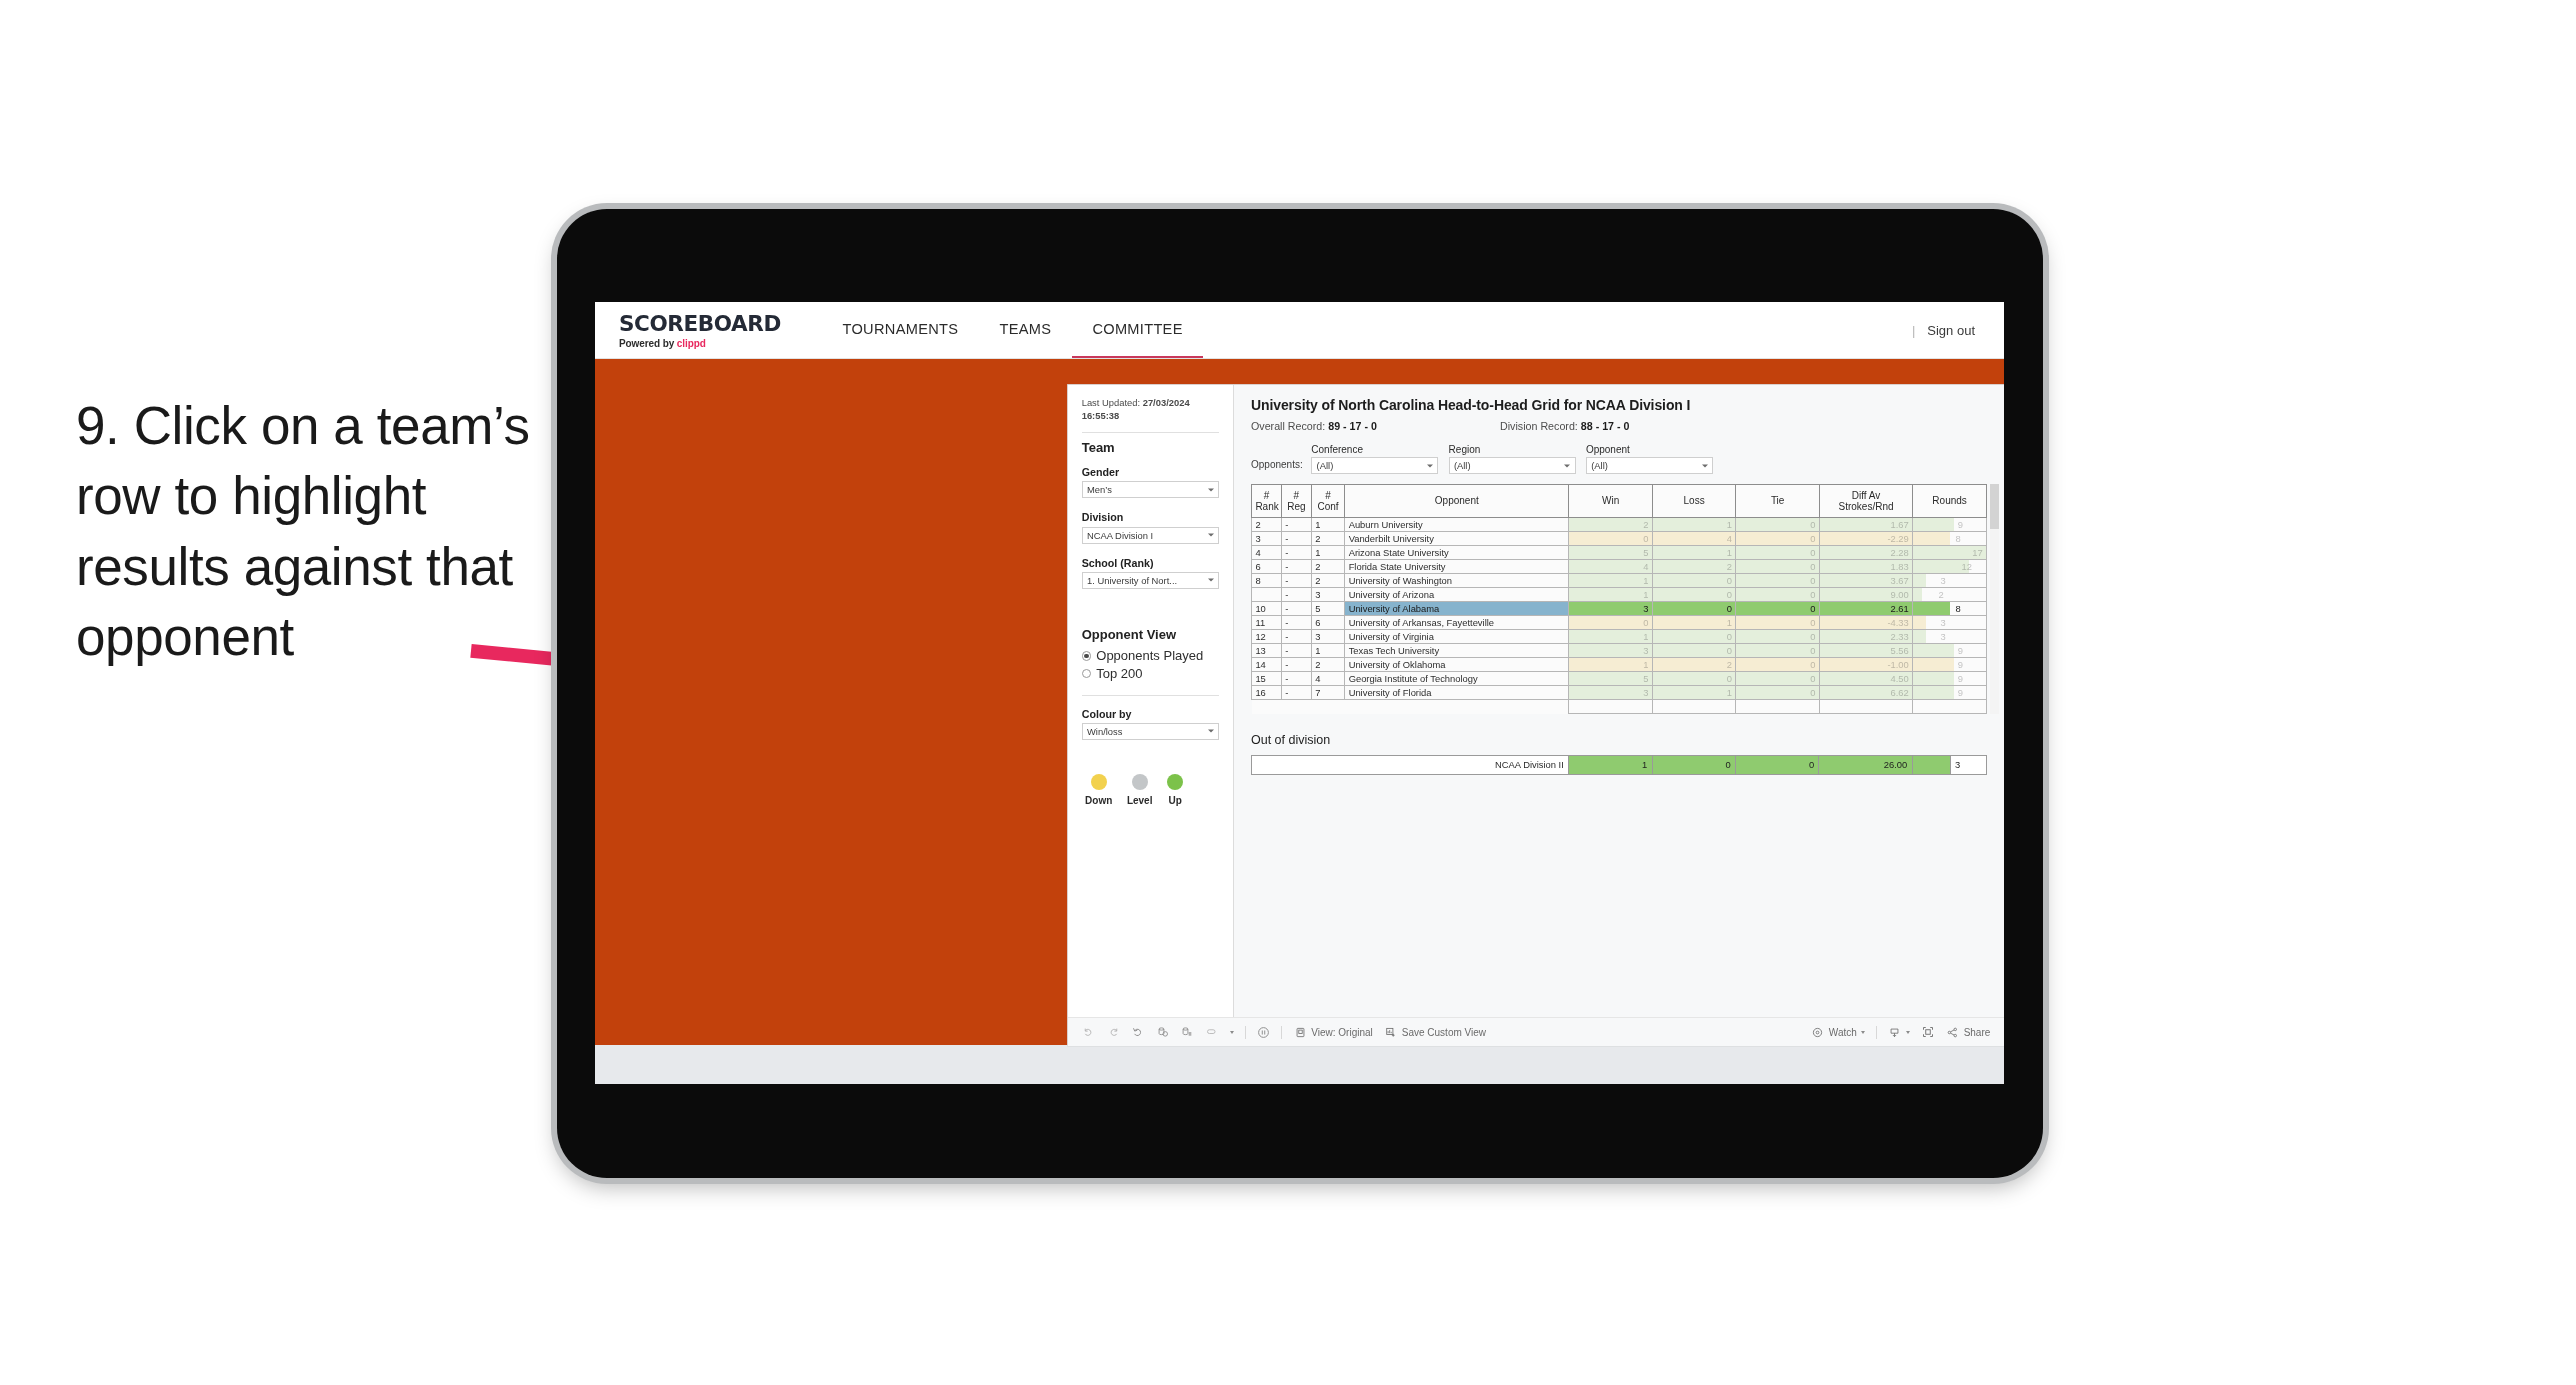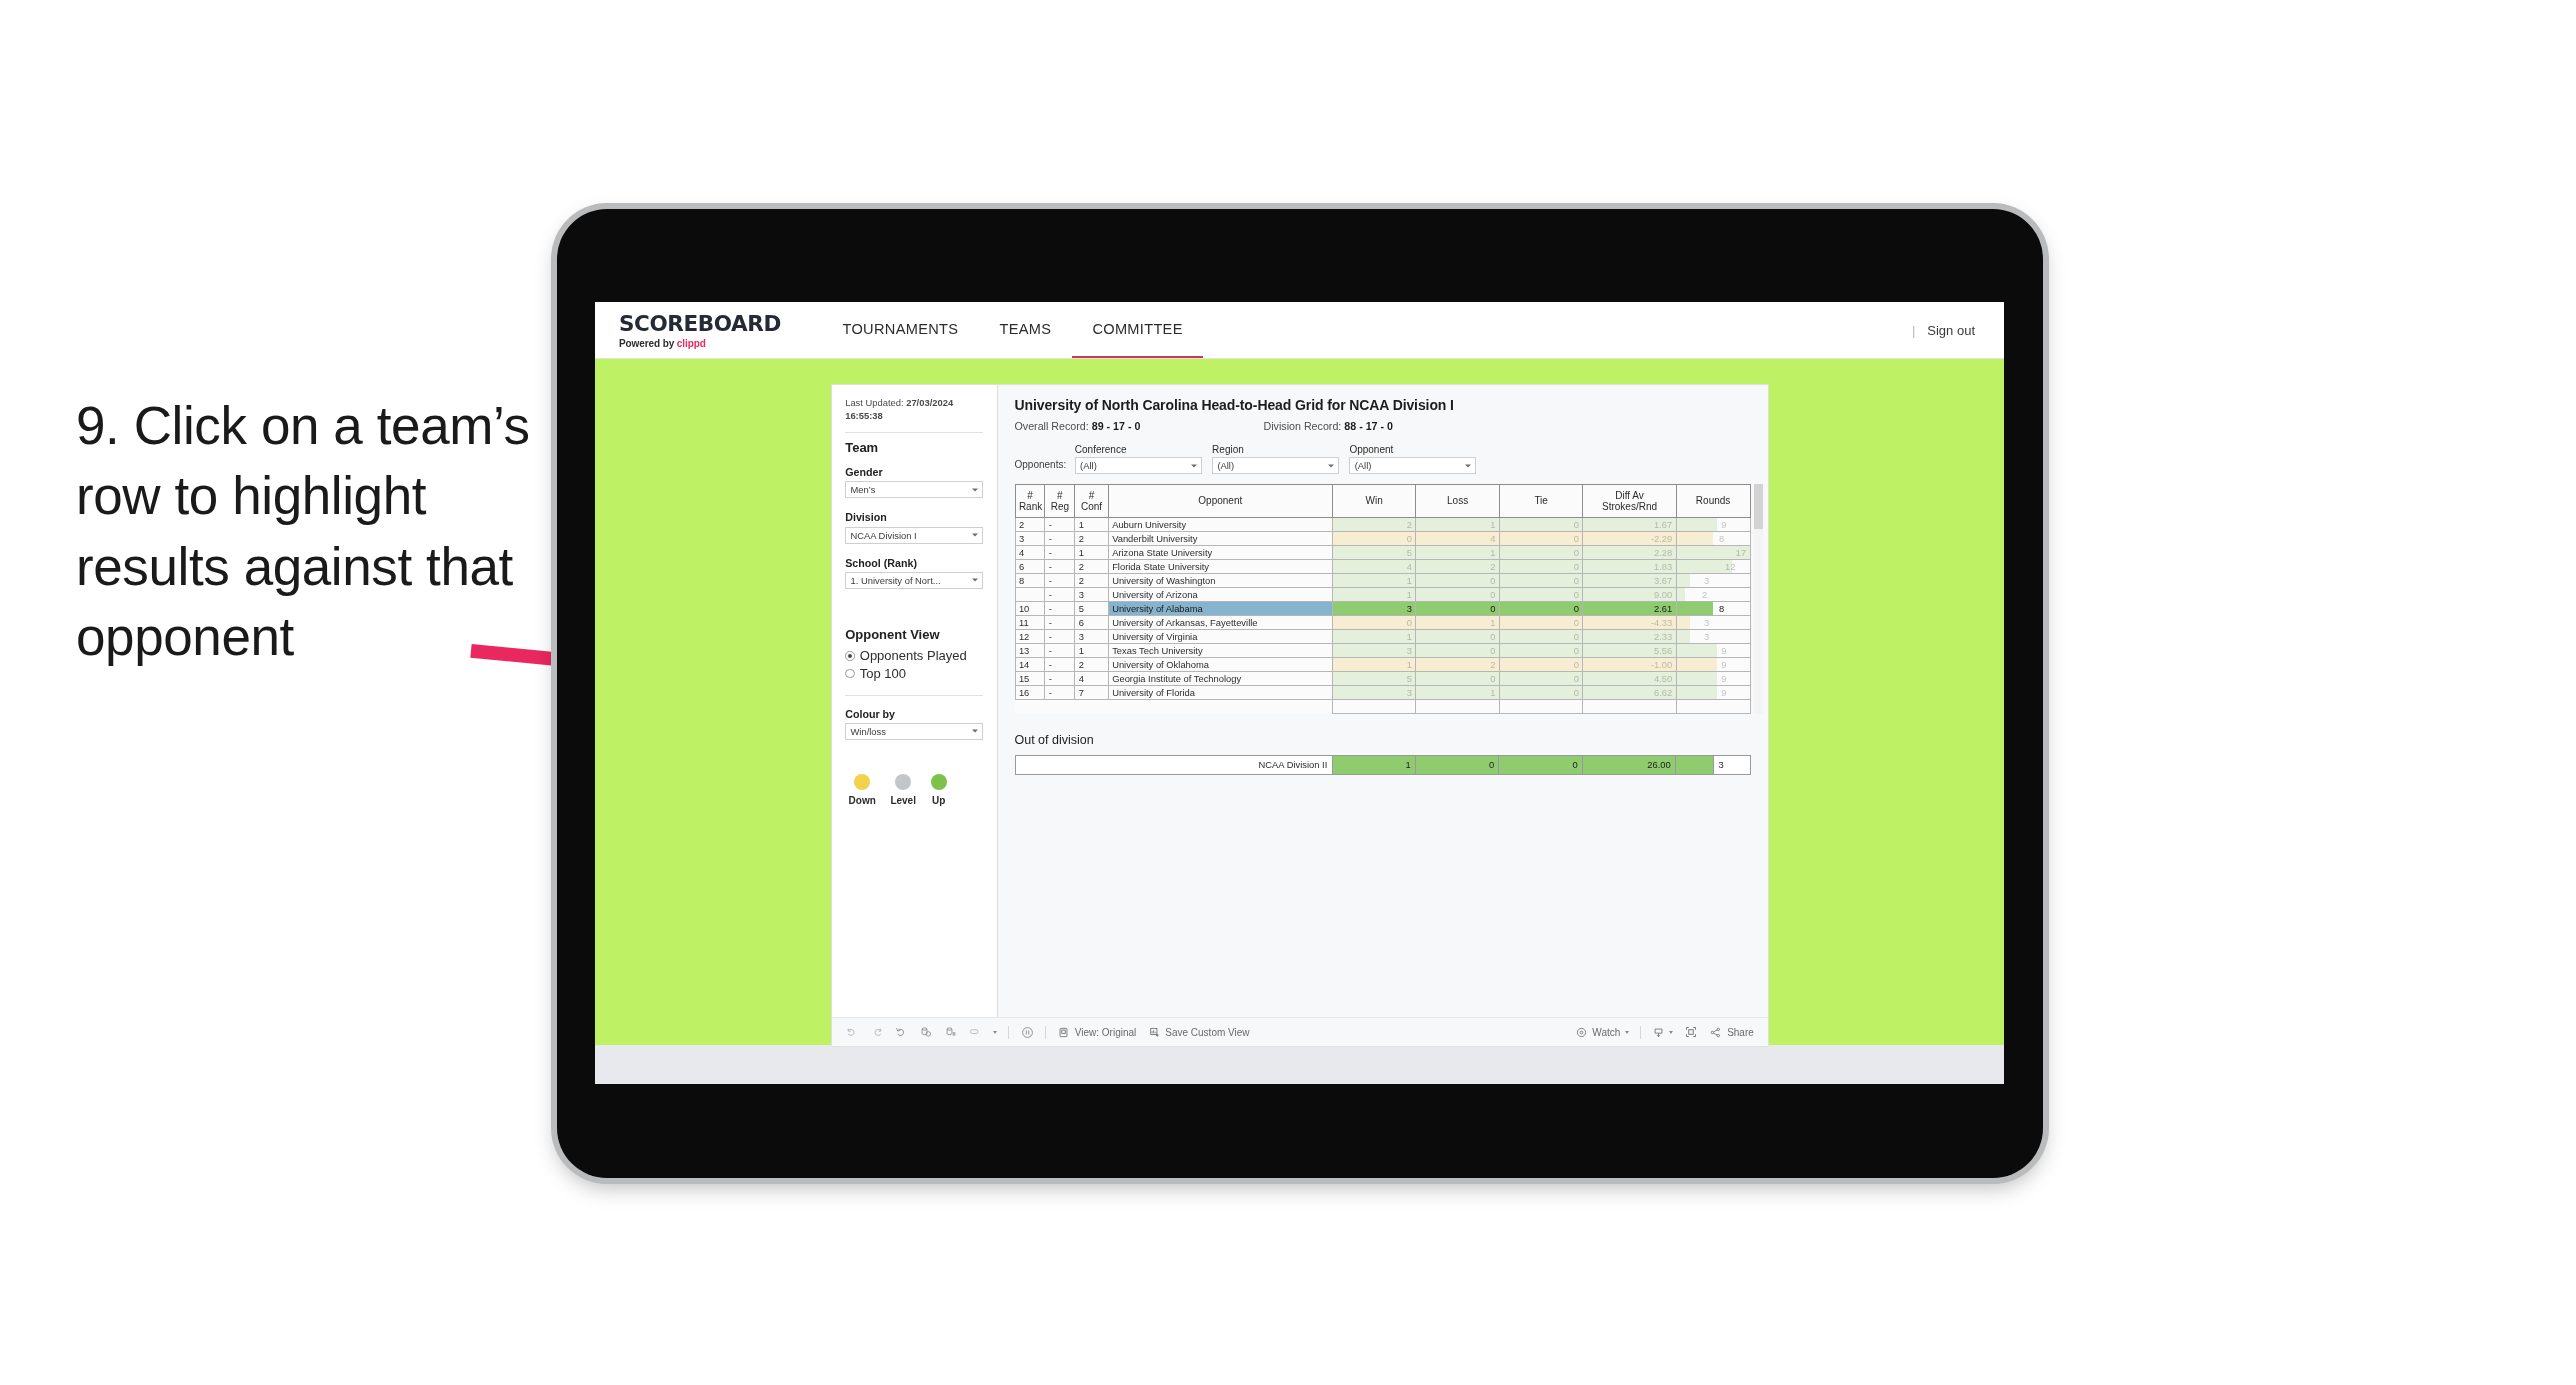--- a/index.html
+++ b/index.html
@@ -96,25 +96,25 @@
     font-size: 13px;
     color: #2b2b2b;
     letter-spacing: 0.3px;
     padding: 0 18px;
     cursor: pointer;
   }
   .sub-nav-item.active { color: #e8285e; }
 
   
   .canvas {
-    background: #bef264;
+    background: #c2410c;
     height: calc(782px - 57px - 39px);
     padding: 26px 0 0 0;
     display: flex;
-    justify-content: center;
+    justify-content: flex-end;
   }
   .viz-shell {
     width: 936px;
     background: #f7f8f9;
     display: flex;
     flex-direction: column;
     height: 661px;
     box-shadow: 0 0 0 0.9px #dddfe1;
   }
   .viz-body { display: flex; flex: 1 1 auto; min-height: 0; }
@@ -325,21 +325,21 @@
 
           <div style="height:22px"></div>
 
           <div class="panel-heading" style="margin-bottom:6px">Opponent View</div>
           <div class="radio-row">
             <span class="radio checked"></span>
             <span>Opponents Played</span>
           </div>
           <div class="radio-row">
             <span class="radio"></span>
-            <span>Top 100</span>
+            <span>Top 200</span>
           </div>
 
           <hr class="hr" style="margin:13.7px 0 12px 0">
 
           <div class="field-label">Colour by</div>
           <div class="select-box">
             <span>Win/loss</span>
             <span class="select-caret"></span>
           </div>
 

